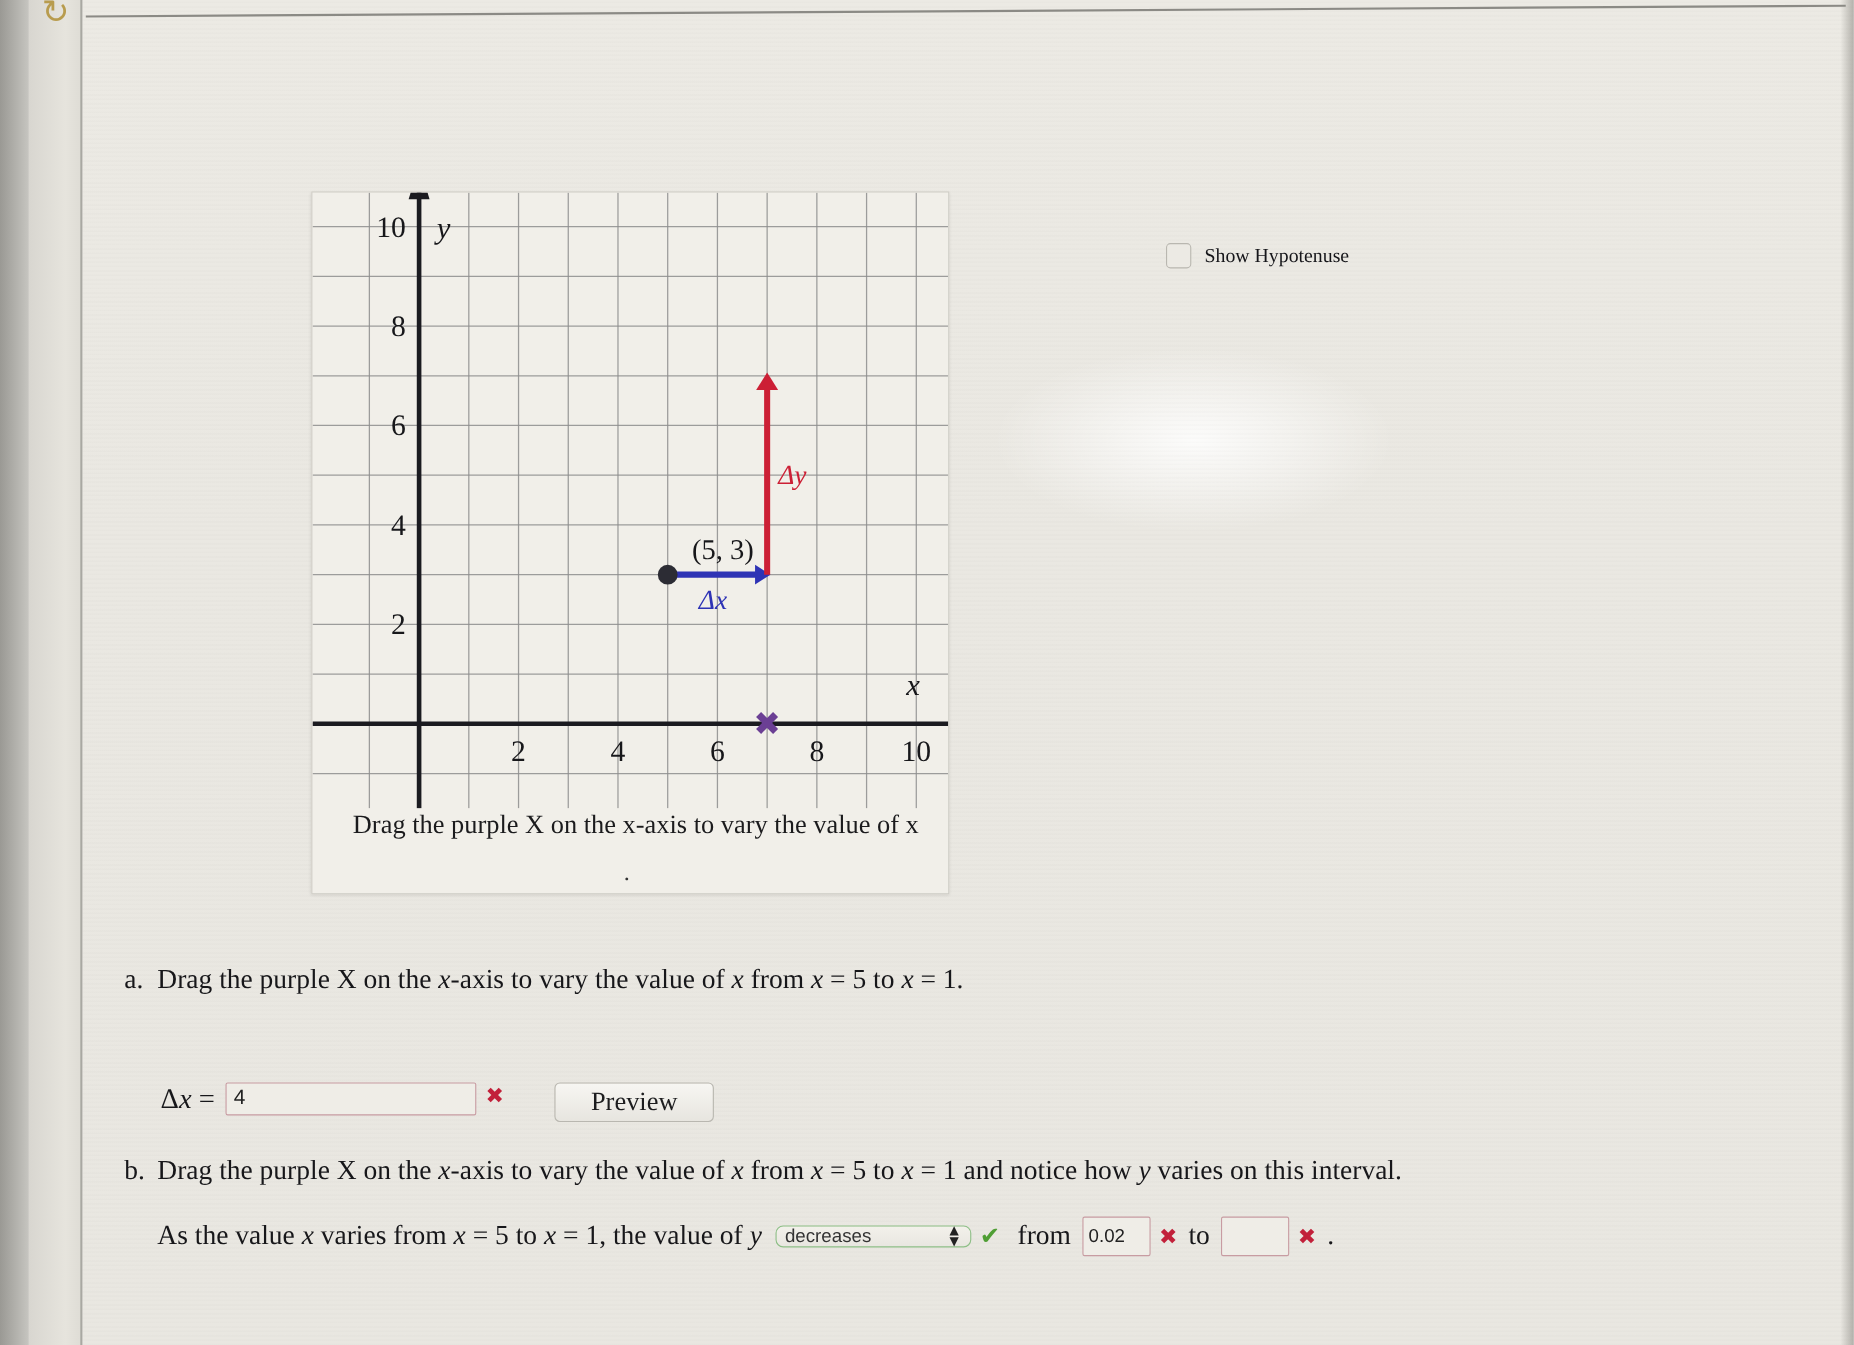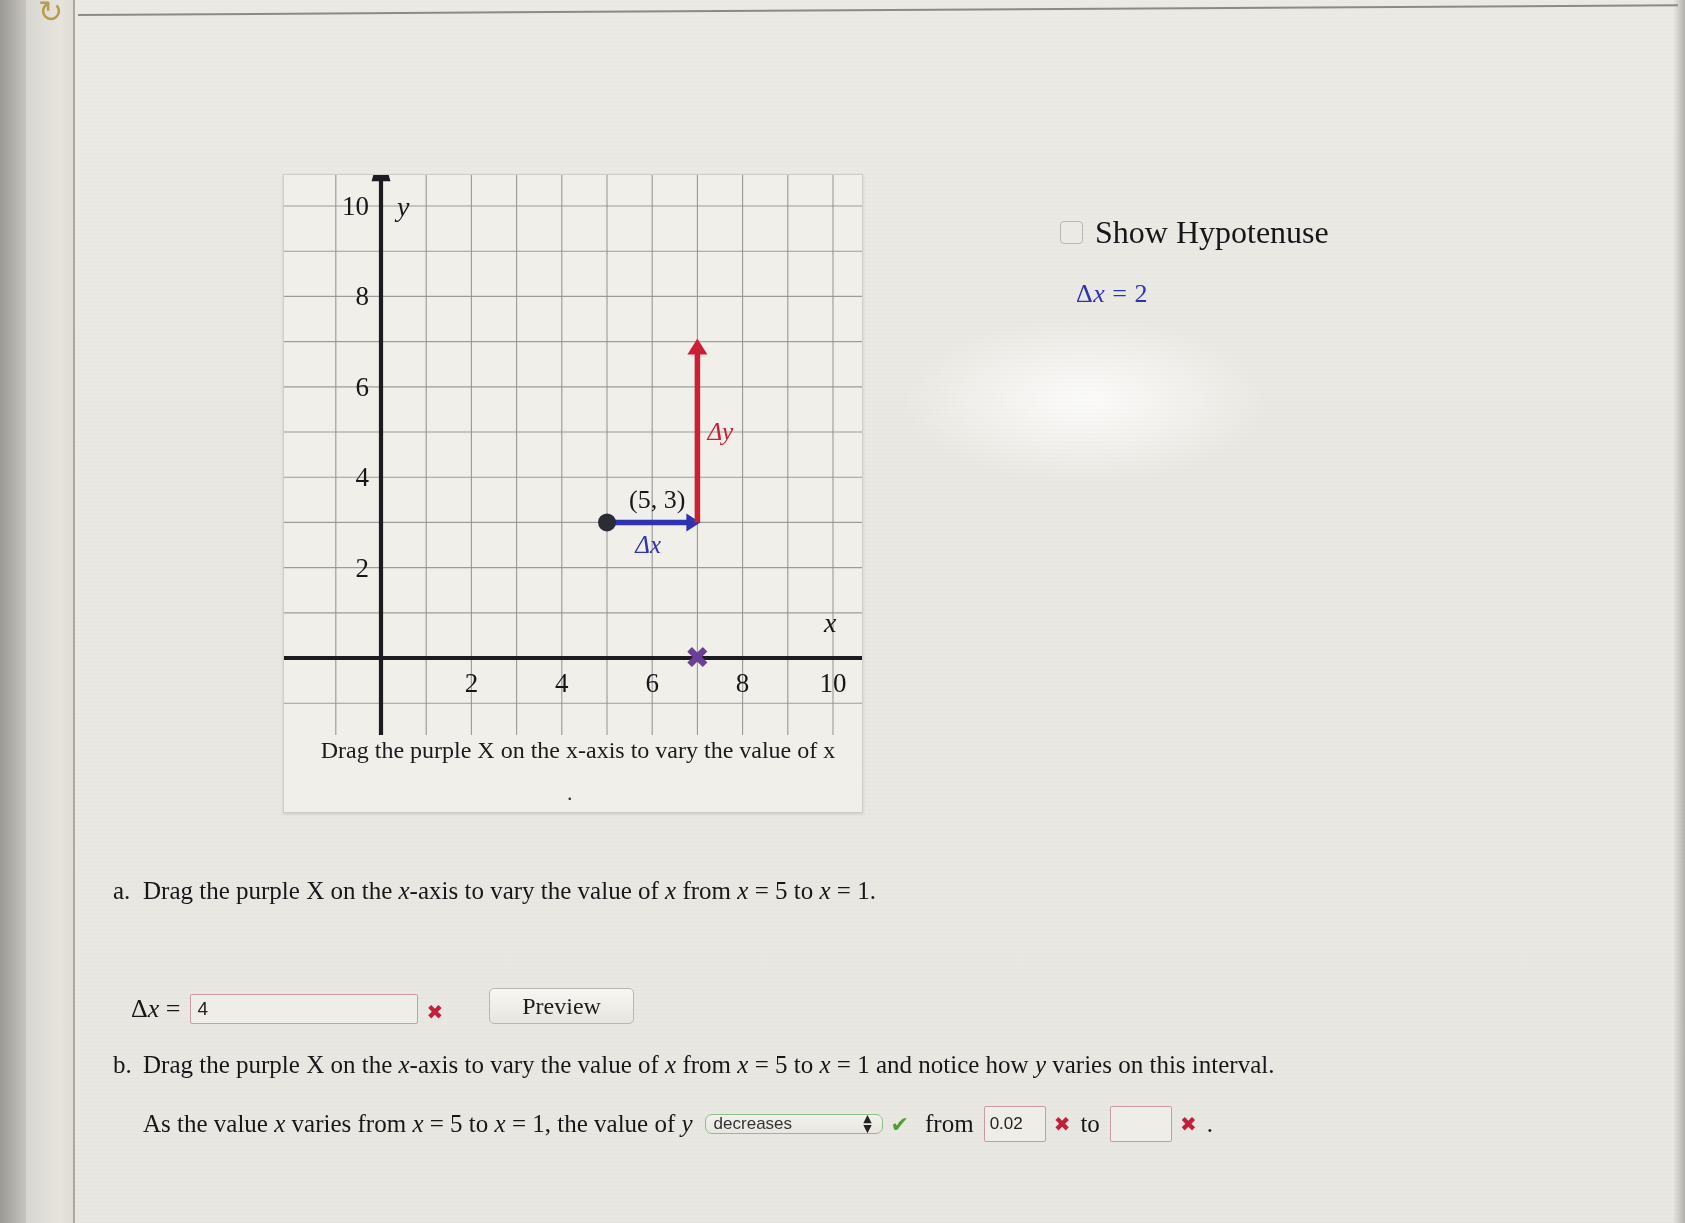--- a/index.html
+++ b/index.html
@@ -122,34 +122,34 @@
   #controls { position:absolute; left:1060px; top:215px; width:420px; }
   .ctl-row { display:flex; align-items:center; margin-bottom:28px; height:34px; }
   #hyp-check {
     width:21px; height:21px;
     border:1.5px solid #b9b7b0;
     border-radius:4px;
     background:#eceae4;
     margin-right:12px;
     flex:0 0 auto;
   }
-  #hyp-label { font-size:32px; color:#16161a; }
+  #hyp-label { font-size:18px; color:#16161a; }
   .delta-line { font-size:26px; letter-spacing:0.5px; }
   #dx-line { color:#2e33b5; margin-left:16px; }
   #dy-line { color:#b3283c; margin-left:16px; }
 
   
   .qblock { position:absolute; font-size:25px; color:#17171a; line-height:34px; }
   #qa-marker { left:113px; top:874px; }
   #qa-text   { left:143px; top:874px; width:1300px; }
   #qa-sub    { left:143px; top:926px; width:1300px; }
 
   #answer-row {
-    position:absolute; left:131px; top:984px;
-    display:flex; align-items:flex-end; height:40px;
+    position:absolute; left:146px; top:984px;
+    display:flex; align-items:flex-start; height:40px;
   }
   #dx-eq { font-size:26px; color:#17171a; margin-right:10px; }
   #dx-input {
     width:228px; height:30px;
     border:1.5px solid #c89ca2;
     background:#efedE7;
     font-size:19px;
     font-family:"Liberation Sans", sans-serif;
     color:#222;
     padding:2px 6px;
@@ -313,23 +313,20 @@
     </div>
     <div id="graph-caption">Drag the purple X on the x-axis to vary the value of x</div>
     <div id="graph-dot-mark">.</div>
   </div>
 
   <div id="controls">
     <div class="ctl-row">
       <div id="hyp-check"></div>
       <div id="hyp-label">Show Hypotenuse</div>
     </div>
-    <div class="ctl-row">
-      <div class="delta-line" id="dx-line">Δ<span class="mi">x</span>  =  2</div>
-    </div>
   </div>
 
   <div class="qblock" id="qa-marker">a.</div>
   <div class="qblock" id="qa-text">Drag the purple X on the <span class="mi">x</span>-axis to vary the value of <span class="mi">x</span> from <span class="mi">x</span> = 5 to <span class="mi">x</span> = 1.</div>
 
   <div id="answer-row">
     <span id="dx-eq">Δ<span class="mi">x</span>  =</span>
     <input id="dx-input" type="text" value="4" style="">
     <span class="x-mark">✖</span>
     <button id="preview-btn">Preview</button>

